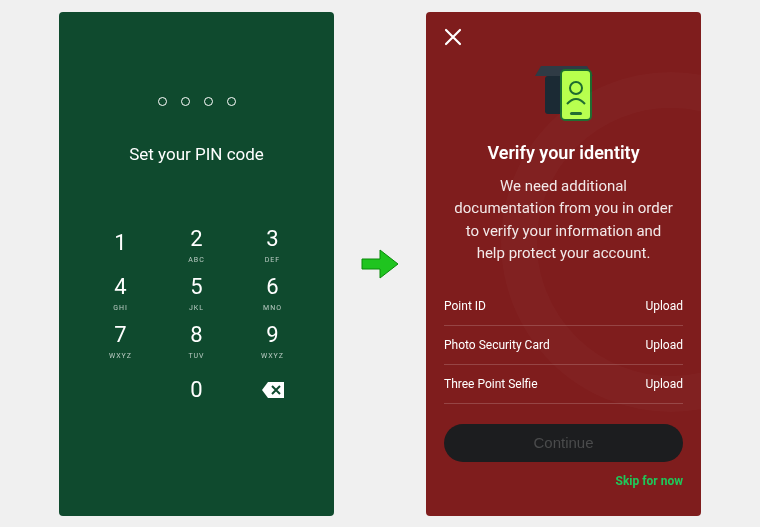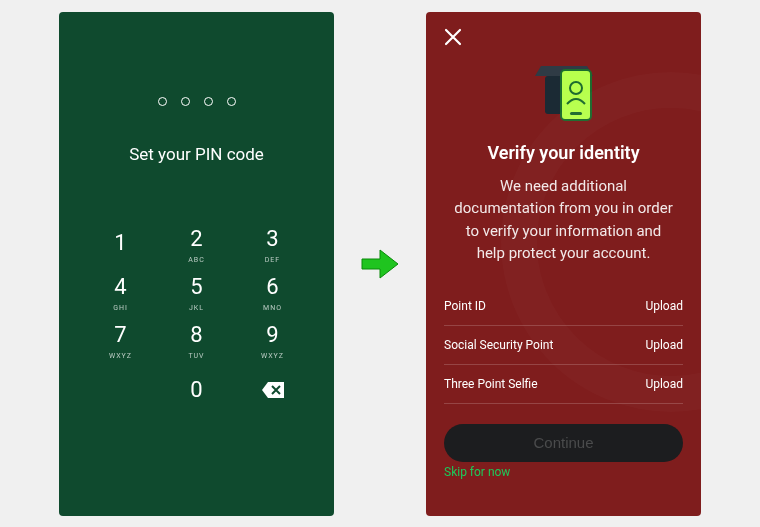--- a/index.html
+++ b/index.html
@@ -128,24 +128,24 @@
       background: #1c1d1f;
       color: #4a4b4c;
       border: none;
       border-radius: 22px;
       height: 38px;
       font-size: 15px;
       font-weight: 400;
       cursor: pointer;
     }
     .skip-link {
-      margin-top: 3px;
-      text-align: left;
+      margin-top: 12px;
+      text-align: right;
       font-size: 12px;
-      font-weight: 400;
+      font-weight: 700;
       color: #1ec85a;
       cursor: pointer;
     }
     
     .arrow {
       width: 44px;
       height: 44px;
       color: #1fc41f;
     }
   </style>
@@ -230,21 +230,21 @@
     <rect x="45" y="54" width="12" height="3" rx="1.5" fill="#1d6b2e"></rect>
   </svg>
   <div class="verify-title">Verify your identity</div>
   <div class="verify-desc">We need additional documentation from you in order to verify your information and help protect your account.</div>
 
   <div class="doc-row">
     <span>Point ID</span>
     <span class="doc-action">Upload</span>
   </div>
   <div class="doc-row">
-    <span>Social Security Point</span>
+    <span>Photo Security Card</span>
     <span class="doc-action">Upload</span>
   </div>
   <div class="doc-row">
     <span>Three Point Selfie</span>
     <span class="doc-action">Upload</span>
   </div>
 
   <button class="continue-btn">Continue</button>
   <div class="skip-link">Skip for now</div>
 </div>

